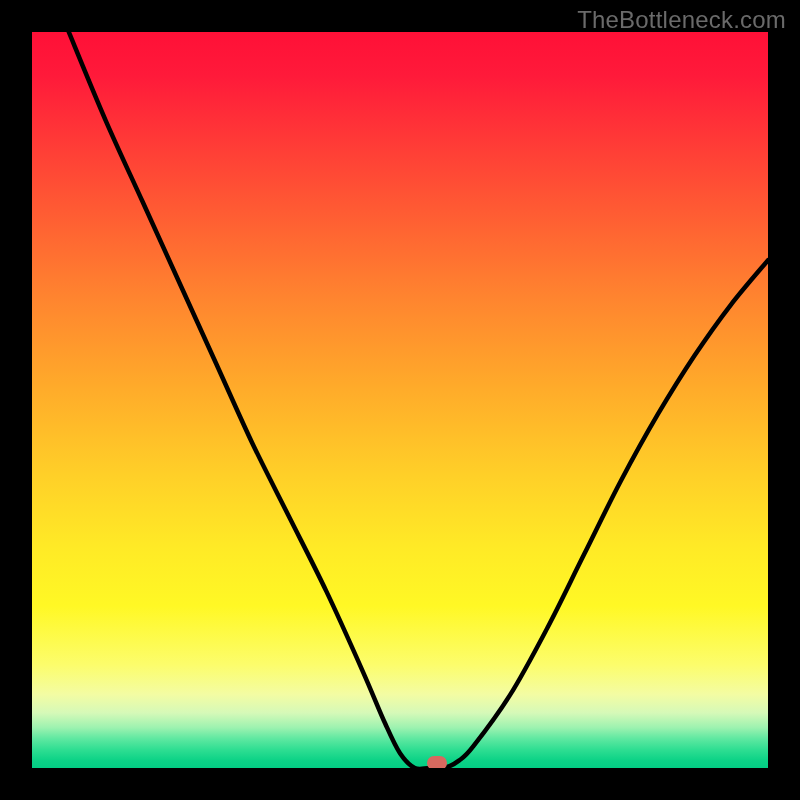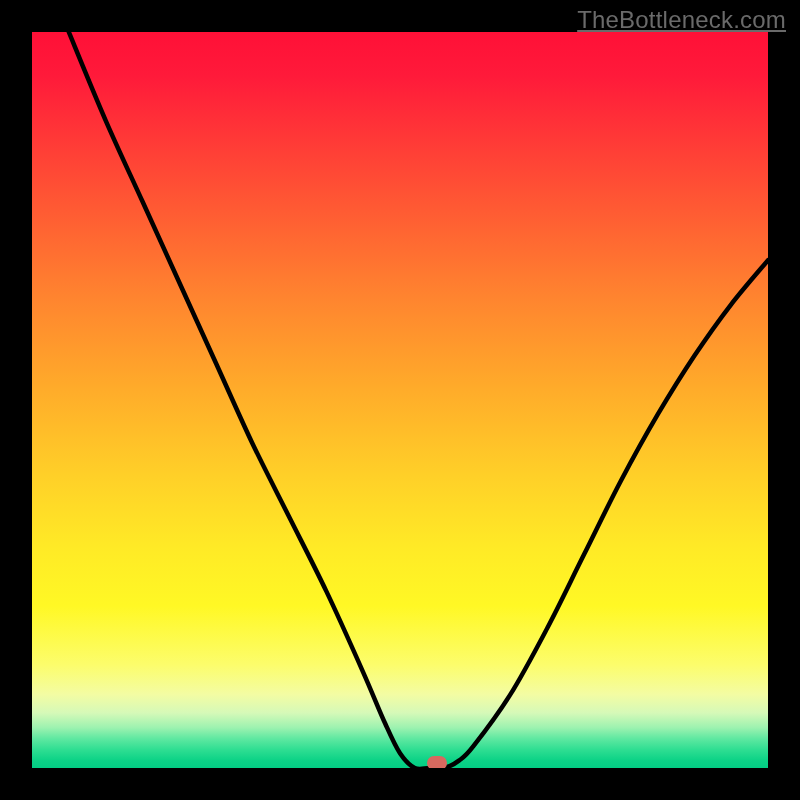--- a/index.html
+++ b/index.html
@@ -50,21 +50,20 @@
     );
   }
   .watermark {
     position: absolute;
     top: 6px;
     right: 14px;
     color: #6a6a6a;
     font-size: 24px;
     letter-spacing: 0.2px;
     user-select: none;
-    text-decoration: underline;
   }
   svg.curve {
     position: absolute;
     inset: 0;
   }
   .marker {
     position: absolute;
     width: 20px;
     height: 14px;
     background: #d7695f;

